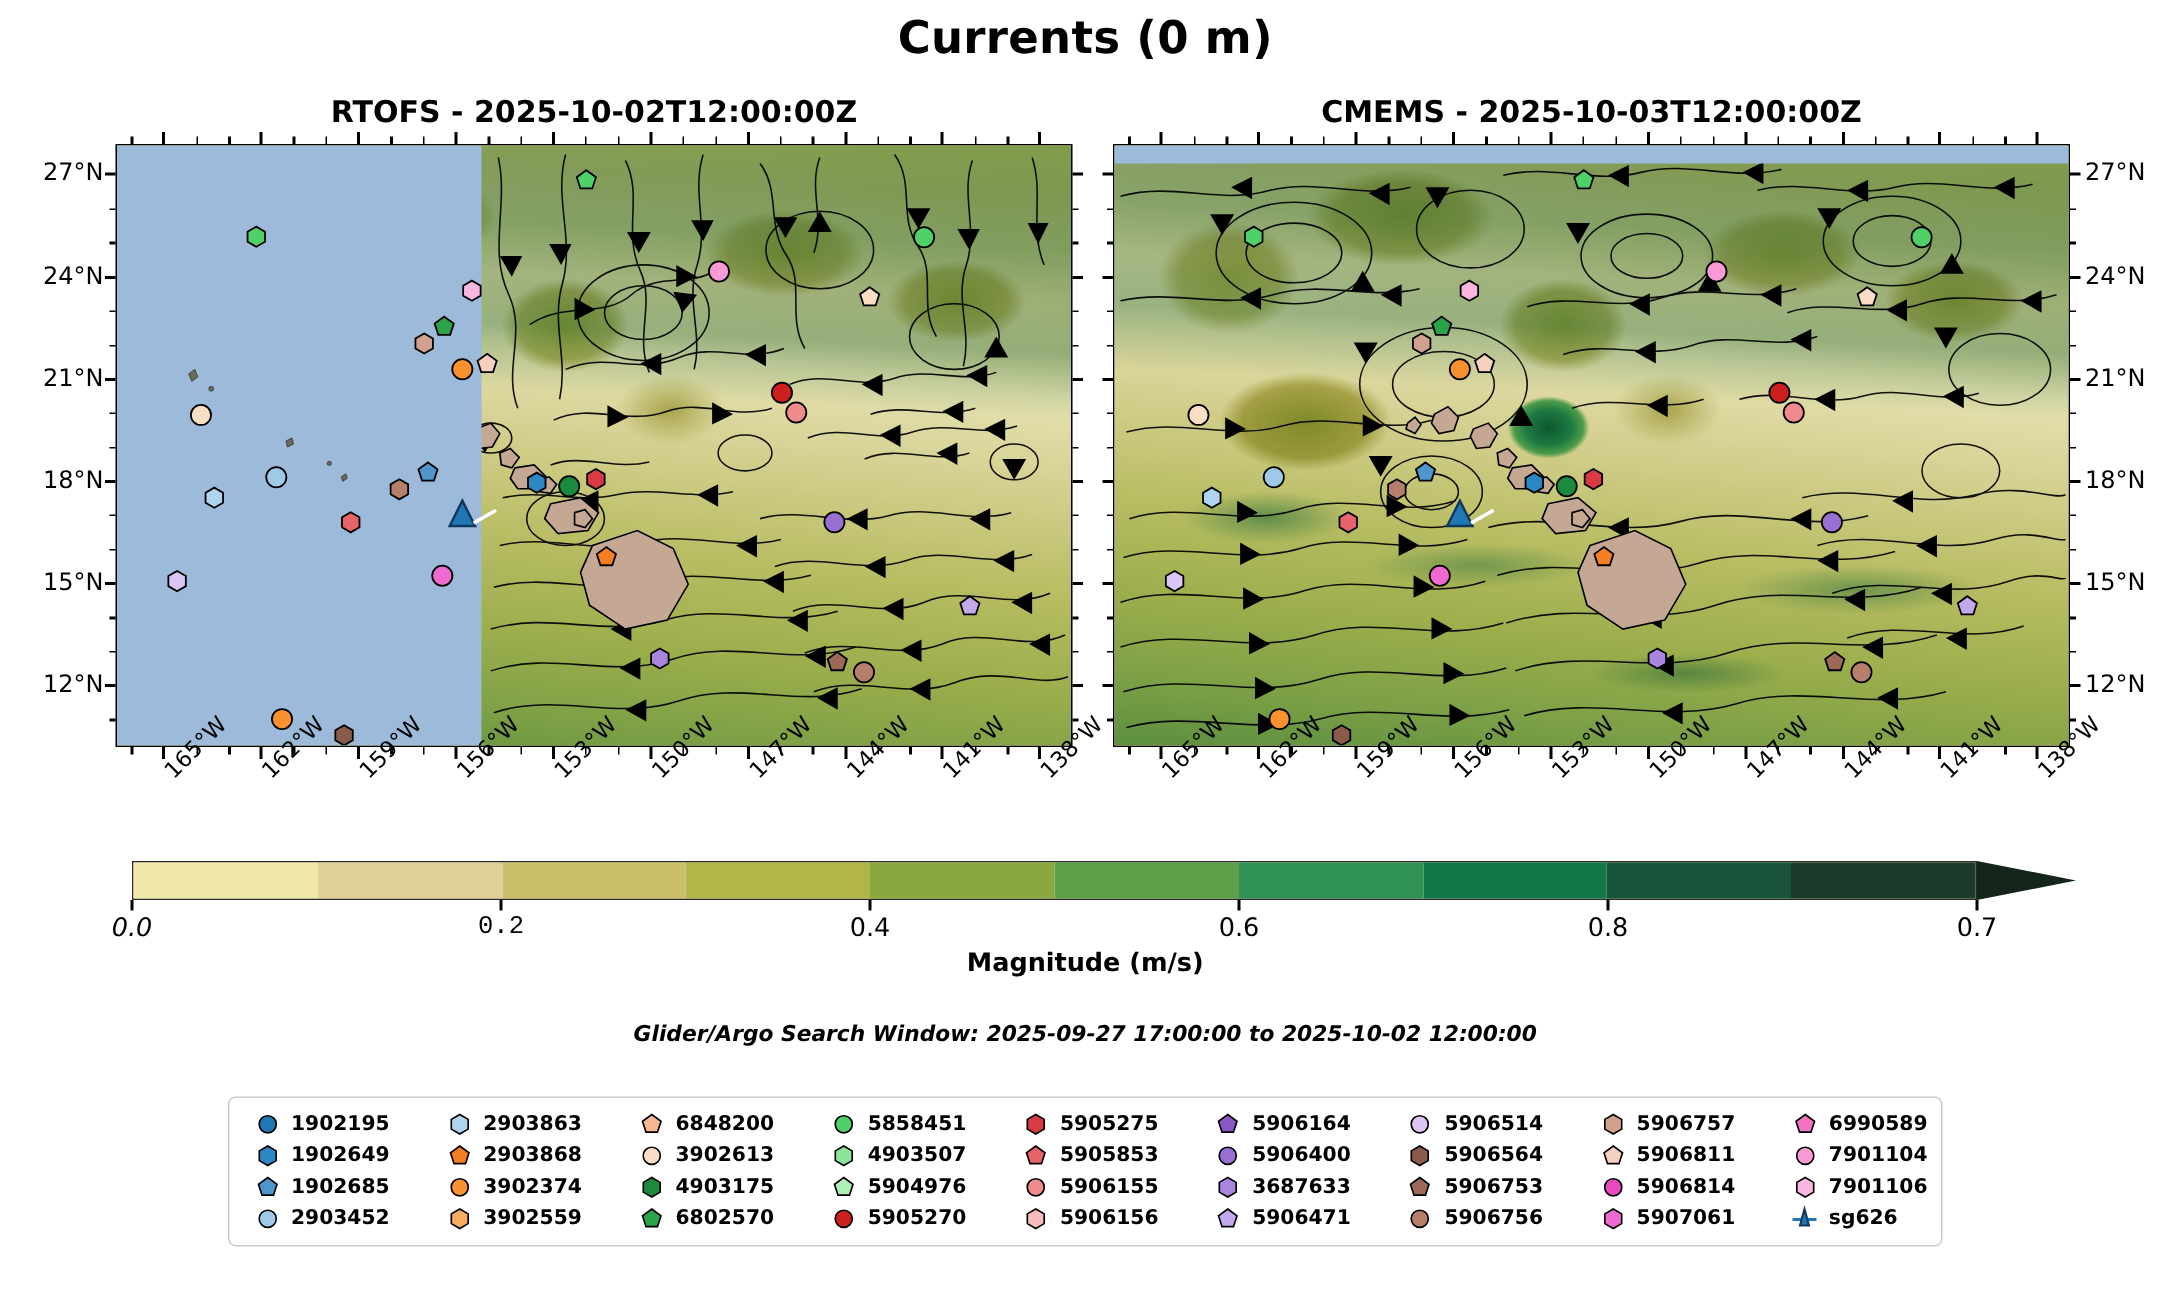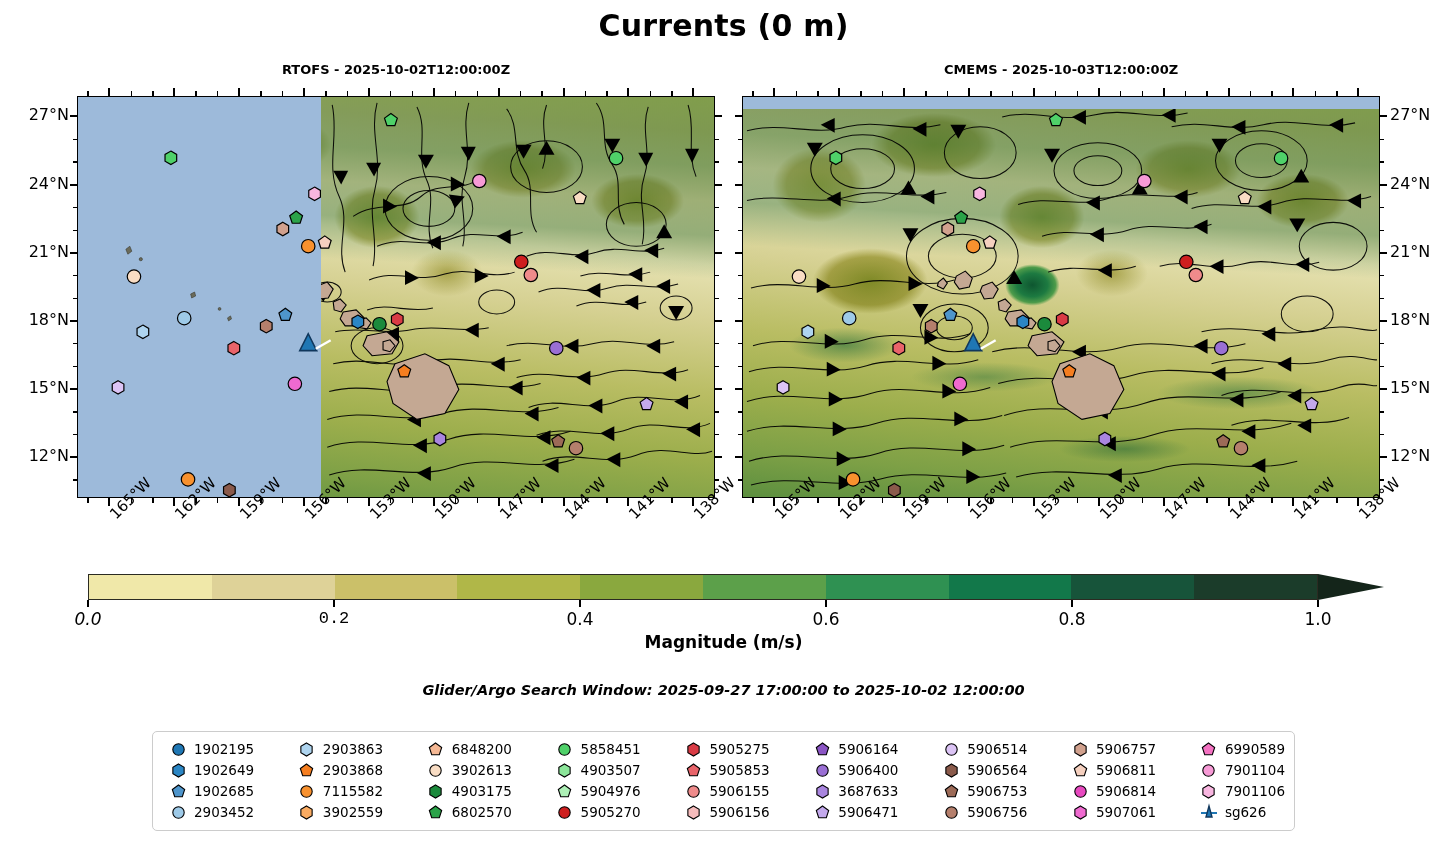--- a/index.html
+++ b/index.html
@@ -10,21 +10,21 @@
   
   #fig-title{position:absolute;left:0;top:8px;width:1447px;text-align:center;
              font-size:30px;font-weight:bold;letter-spacing:.2px;}
 
   
   .panel{position:absolute;top:96px;height:402px;border:1.6px solid #000;
          box-sizing:border-box;overflow:hidden;background:#ece7bd;}
   #panel-rtofs{left:77px;width:638px;}
   #panel-cmems{left:742px;width:638px;}
 
-  .panel-title{position:absolute;top:62px;text-align:center;font-size:13px;font-weight:bold;}
+  .panel-title{position:absolute;top:62px;text-align:center;font-size:20px;font-weight:bold;}
   #title-rtofs{left:77px;width:638px;}
   #title-cmems{left:742px;width:638px;}
 
   
   .field{position:absolute;inset:0;}
 
   
   .speed-base{
     background-color:#ece7bd;
     background-image:
@@ -87,21 +87,21 @@
   #cbar-axis-label{position:absolute;left:0;top:632px;width:1447px;text-align:center;
                    font-size:17px;font-weight:bold;}
 
   
   #search-window{position:absolute;left:0;top:682px;width:1447px;text-align:center;
                  font-size:14.5px;font-weight:bold;font-style:italic;}
 
   
   #legend{position:absolute;left:152px;top:731px;width:1143px;
           background:#fff;border:1px solid #cccccc;border-radius:5px;
-          padding:7px 9px 8px 9px;box-sizing:border-box;}
+          padding:7px 9px 8px 9px;box-sizing:border-box;font-weight:bold;}
   #legend-grid{display:grid;grid-template-columns:repeat(8,1fr);
                grid-auto-flow:column;grid-template-rows:repeat(4,auto);
                column-gap:0px;row-gap:1px;}
   .leg-item{display:flex;align-items:center;height:20px;}
   .leg-mark{width:32px;flex:0 0 32px;display:flex;align-items:center;justify-content:center;}
   .leg-label{font-size:13.5px;white-space:nowrap;}
 </style>
 </head>
 <body>
 
@@ -665,21 +665,21 @@
     <div class="cbar-tick-label" style="left:88px;top:609px;font-style:italic;">0.0</div>
     <div class="tick" style="left:333px;top:600px;width:2px;height:7px;"></div>
     <div class="cbar-tick-label" style="left:334px;top:609px;font-family:Liberation Mono, monospace;">0.2</div>
     <div class="tick" style="left:579px;top:600px;width:2px;height:7px;"></div>
     <div class="cbar-tick-label" style="left:580px;top:609px;">0.4</div>
     <div class="tick" style="left:825px;top:600px;width:2px;height:7px;"></div>
     <div class="cbar-tick-label" style="left:826px;top:609px;">0.6</div>
     <div class="tick" style="left:1071px;top:600px;width:2px;height:7px;"></div>
     <div class="cbar-tick-label" style="left:1072px;top:609px;">0.8</div>
     <div class="tick" style="left:1317px;top:600px;width:2px;height:7px;"></div>
-    <div class="cbar-tick-label" style="left:1318px;top:609px;">1.0</div>
+    <div class="cbar-tick-label" style="left:1318px;top:609px;">0.7</div>
   </div>
 <div id="cbar-axis-label">Magnitude (m/s)</div>
 
 <div id="search-window">Glider/Argo Search Window: 2025-09-27 17:00:00 to 2025-10-02 12:00:00</div>
 
 <div id="legend">
   <div id="legend-grid">
       <div class="leg-item">
         <span class="leg-mark">
           <svg width="13" height="13" viewBox="0 0 13 13" style="overflow:visible">
@@ -727,21 +727,21 @@
           </svg>
         </span>
         <span class="leg-label">2903868</span>
       </div>
       <div class="leg-item">
         <span class="leg-mark">
           <svg width="13" height="13" viewBox="0 0 13 13" style="overflow:visible">
             <circle cx="6.5" cy="6.5" r="5.7" fill="#f8912e" stroke="#000" stroke-width="1.1"></circle>
           </svg>
         </span>
-        <span class="leg-label">7115582</span>
+        <span class="leg-label">3902374</span>
       </div>
       <div class="leg-item">
         <span class="leg-mark">
           <svg width="13" height="13" viewBox="0 0 13 13" style="overflow:visible">
             <polygon points="6.50,0.00 12.13,3.25 12.13,9.75 6.50,13.00 0.87,9.75 0.87,3.25" fill="#f9ab62" stroke="#000" stroke-width="1.1"></polygon>
           </svg>
         </span>
         <span class="leg-label">3902559</span>
       </div>
       <div class="leg-item">

